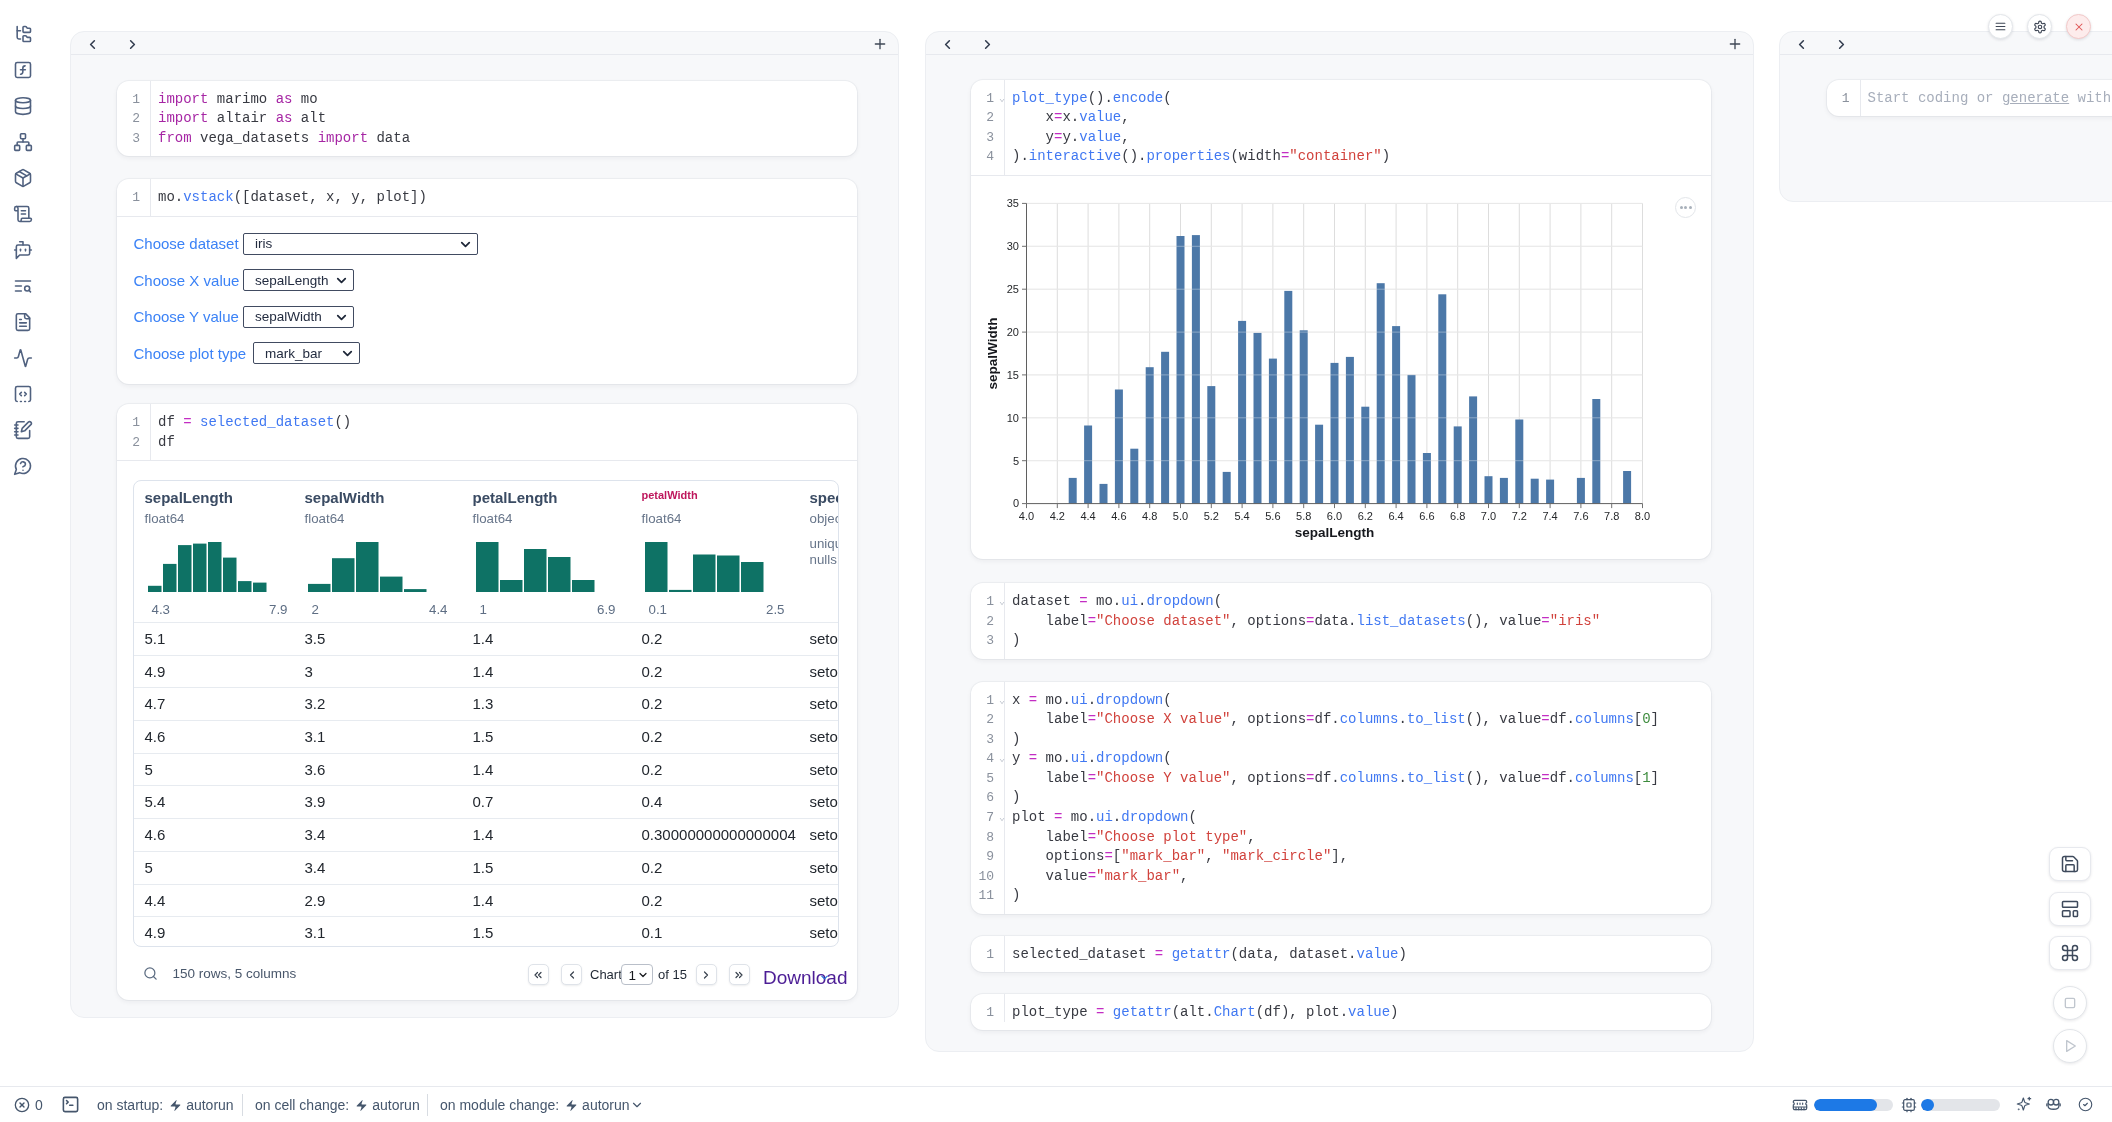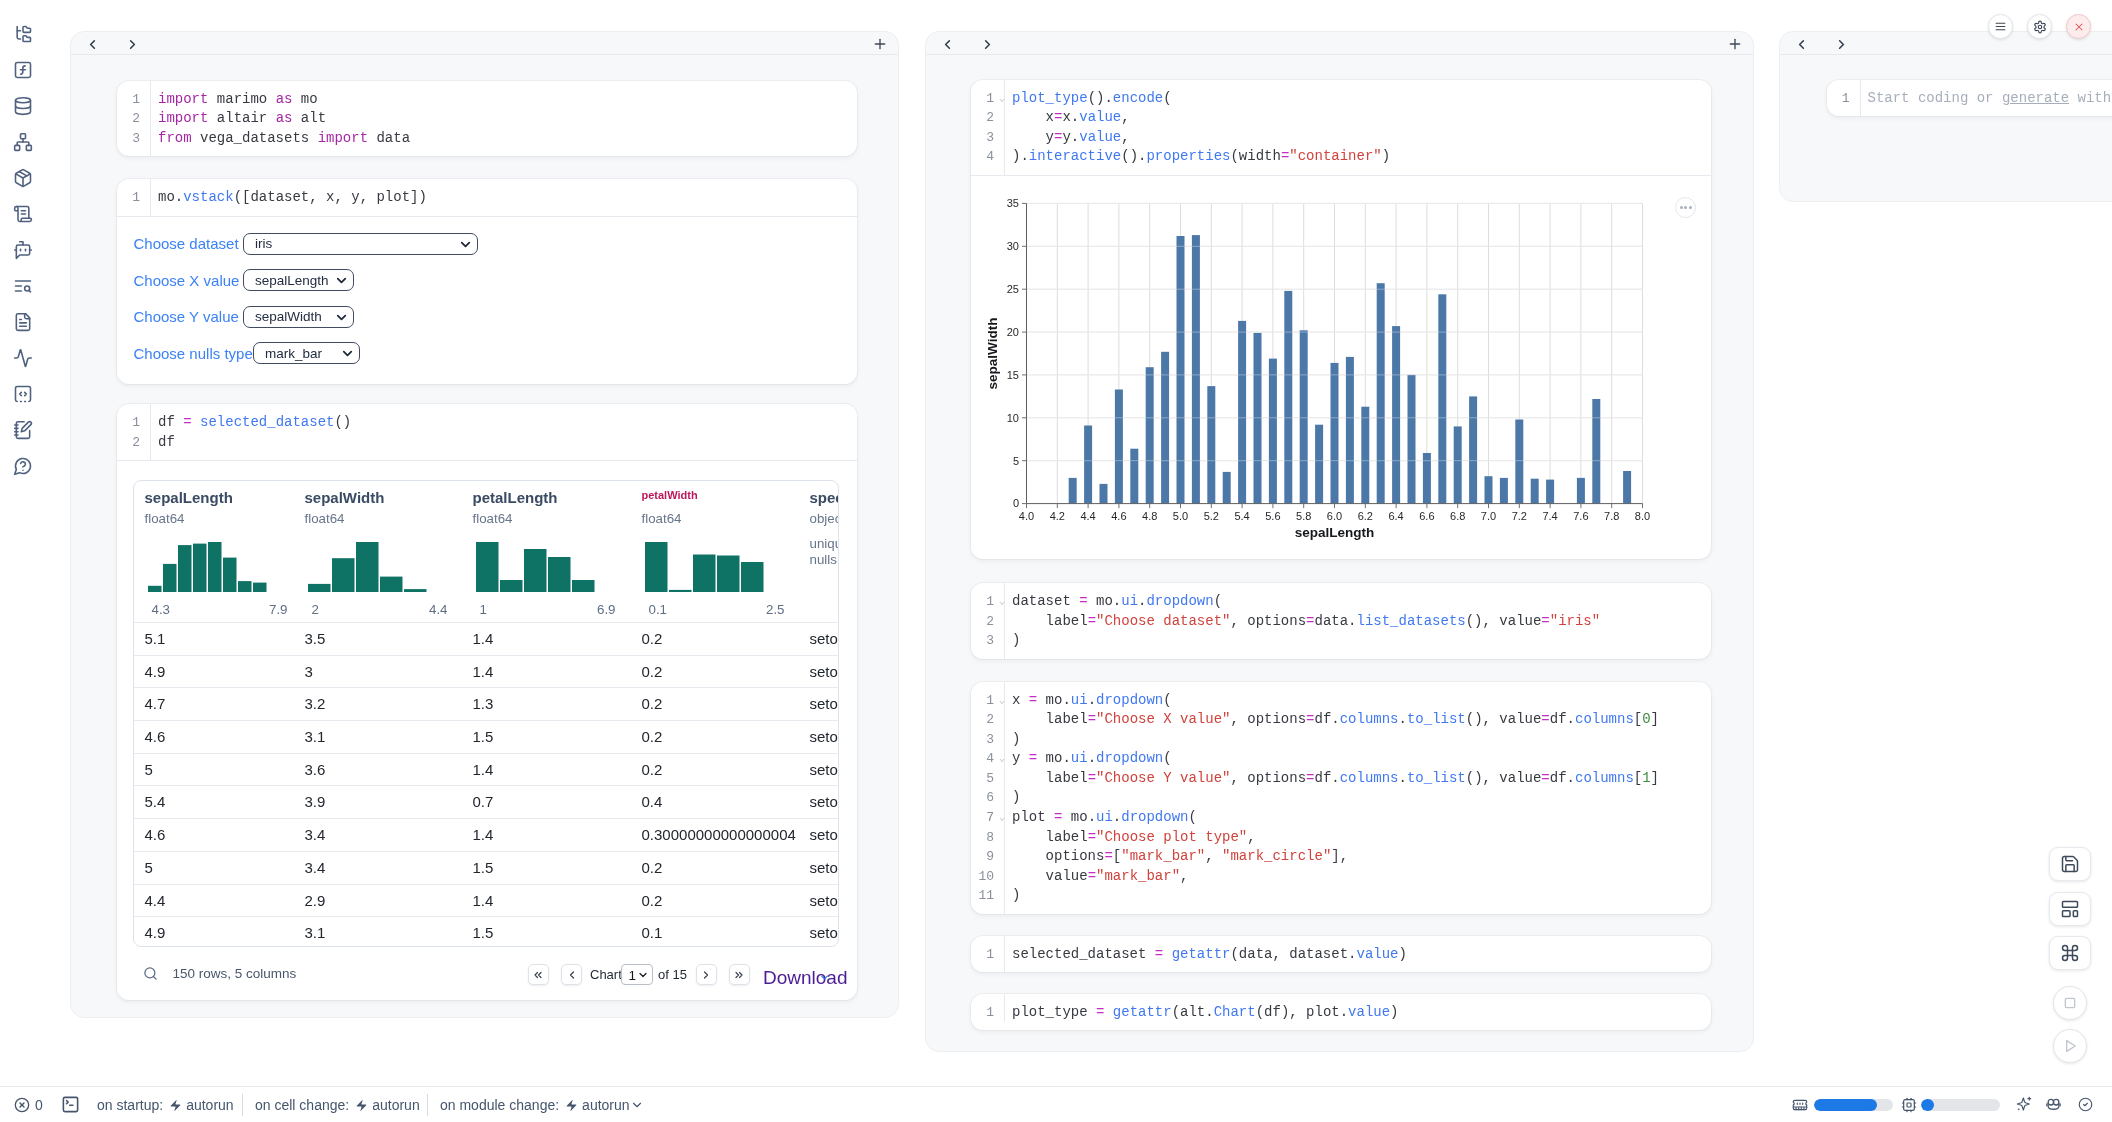--- a/index.html
+++ b/index.html
@@ -6,21 +6,21 @@
 .panel{position:absolute;background:#f7f8fa;border:1px solid #eceef2;border-radius:14px}
 .phead{position:absolute;left:0;right:0;top:0;height:23px;border-bottom:1px solid #e7e9ee}
 .hbtn{position:absolute;top:4px;width:16px;height:16px;display:flex;align-items:center;justify-content:center}
 .cell{position:absolute;background:#fff;border-radius:12px;width:740px;box-shadow:0 0 0 1px rgba(30,41,59,.045),0 2px 5px rgba(30,41,59,.06)}
 .cb{position:relative;font-family:"Liberation Mono",monospace;font-size:14px;line-height:19.6px;color:#383a42}
 .cb::before{content:"";position:absolute;left:33px;top:0;bottom:0;width:1px;background:#e7e9ee}
 .cl{white-space:pre;position:relative}
 .g{display:inline-block;width:26px;text-align:right;padding-right:3px;margin-right:15px;color:#8a919d;font-size:13px}
 .fold{position:absolute;left:28px;top:0;color:#b9bfc9;font-size:10px;line-height:19.6px}
 .k{color:#a626a4}.f{color:#4078f2}.s{color:#d1423c}.o{color:#c32dc3}.nm{color:#3d8b3d}
-.sel{position:absolute;height:22px;background:#fff;border:1.3px solid #414b61;border-radius:7px;display:flex;align-items:center;padding:0 11px;font-size:13.5px;color:#232c40}
+.sel{position:absolute;height:22px;background:#fff;border:1.3px solid #414b61;border-radius:2px;display:flex;align-items:center;padding:0 11px;font-size:13.5px;color:#232c40}
 .sel svg{position:absolute;right:4px;top:3px}
 .crow{position:absolute;left:16.5px;display:flex;align-items:center;height:22px}
 .clab{font-size:15px;color:#3b82f6}
 .pgbtn{position:absolute;width:21px;height:21px;background:#fff;border:1px solid #dfe3e9;border-radius:5px;display:flex;align-items:center;justify-content:center;box-shadow:0 1px 2px rgba(16,24,40,.08)}
 .rbtn{position:absolute;left:2049px;width:42px;height:34px;background:#fff;border:1px solid #e7e9ee;border-radius:9px;display:flex;align-items:center;justify-content:center;box-shadow:0 1px 3px rgba(16,24,40,.10)}
 .cirbtn{position:absolute;width:25px;height:25px;border-radius:50%;background:#fff;border:1px solid #e3e6ea;display:flex;align-items:center;justify-content:center;box-shadow:0 1px 3px rgba(16,24,40,.12)}
 </style></head><body>
 <div style="position:absolute;left:0;top:0;width:48px;height:1122px">
     <div style="position:absolute;left:13px;top:24px"><svg style="" width="20" height="20" viewBox="0 0 24 24" fill="none" stroke="#50617f" stroke-width="1.9" stroke-linecap="round" stroke-linejoin="round">
         <path d="M20 10a1 1 0 0 0 1-1V6a1 1 0 0 0-1-1h-2.5a1 1 0 0 1-.8-.4l-.9-1.2A1 1 0 0 0 15 3h-2a1 1 0 0 0-1 1v5a1 1 0 0 0 1 1Z"></path>
@@ -146,21 +146,21 @@
       <div class="sel" style="left:126px;top:90.2px;width:111px">sepalLength<svg style="" width="15" height="15" viewBox="0 0 24 24" fill="none" stroke="#1e2738" stroke-width="2.8" stroke-linecap="round" stroke-linejoin="round">
           <path d="m6 9 6 6 6-6"></path>
         </svg></div>
       <div class="crow" style="top:126.6px">
         <span class="clab">Choose Y value</span>
       </div>
       <div class="sel" style="left:126px;top:126.6px;width:111px">sepalWidth<svg style="" width="15" height="15" viewBox="0 0 24 24" fill="none" stroke="#1e2738" stroke-width="2.8" stroke-linecap="round" stroke-linejoin="round">
           <path d="m6 9 6 6 6-6"></path>
         </svg></div>
       <div class="crow" style="top:163px">
-        <span class="clab">Choose nulls type</span>
+        <span class="clab">Choose plot type</span>
       </div>
       <div class="sel" style="left:136px;top:163px;width:106.5px">mark_bar<svg style="" width="15" height="15" viewBox="0 0 24 24" fill="none" stroke="#1e2738" stroke-width="2.8" stroke-linecap="round" stroke-linejoin="round">
           <path d="m6 9 6 6 6-6"></path>
         </svg></div>
     </div>
     <div class="cell" style="left:46px;top:372.3px;height:596.2px">
       <div style="border-bottom:1px solid #e7e9ee">
         <div class="cb" style="padding-top:9px;padding-bottom:8px">
           <div class="cl"><span class="g">1</span><span>df <span class="o">=</span> <span class="f">selected_dataset</span>()</span></div>
           <div class="cl"><span class="g">2</span><span>df</span></div>

